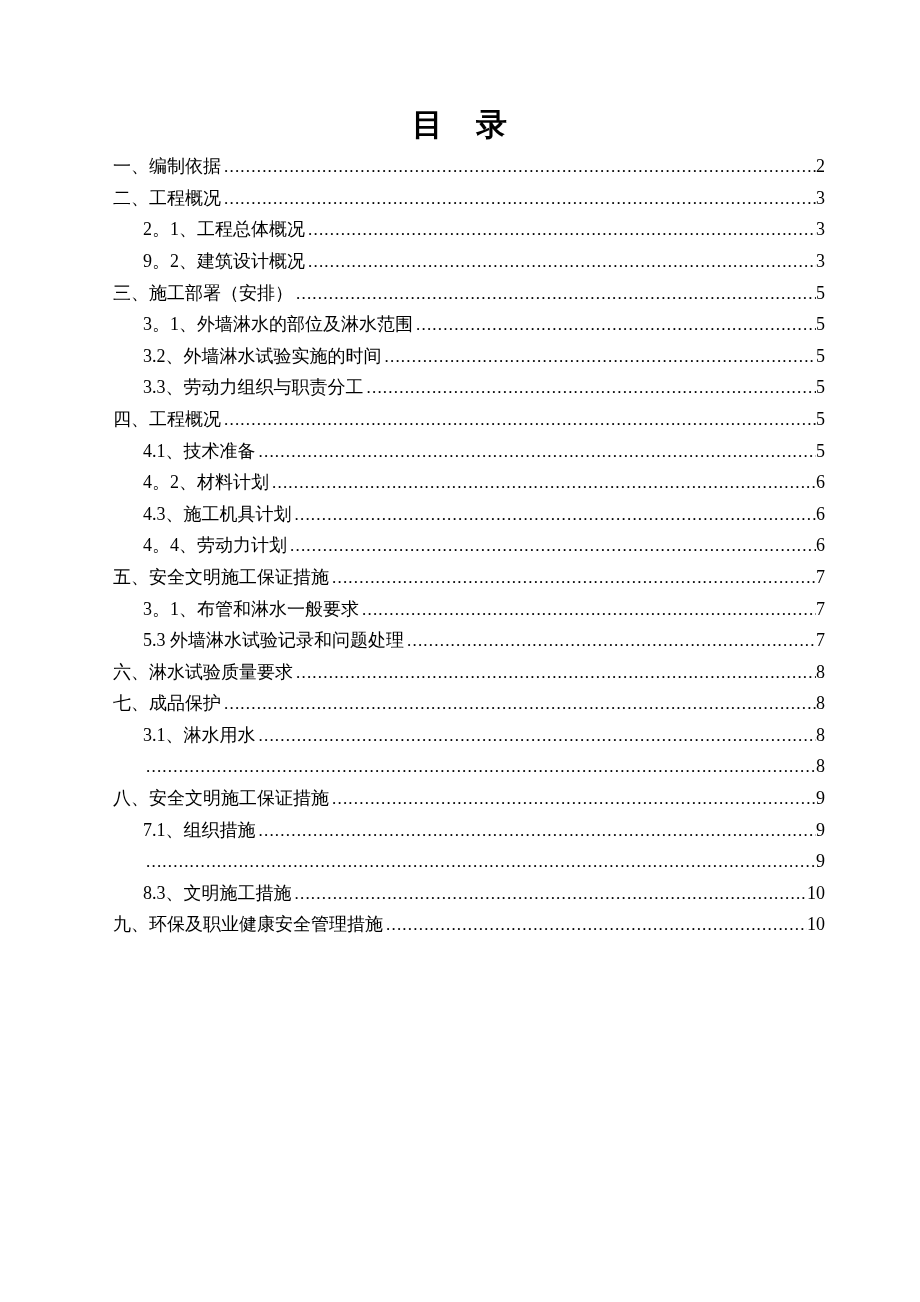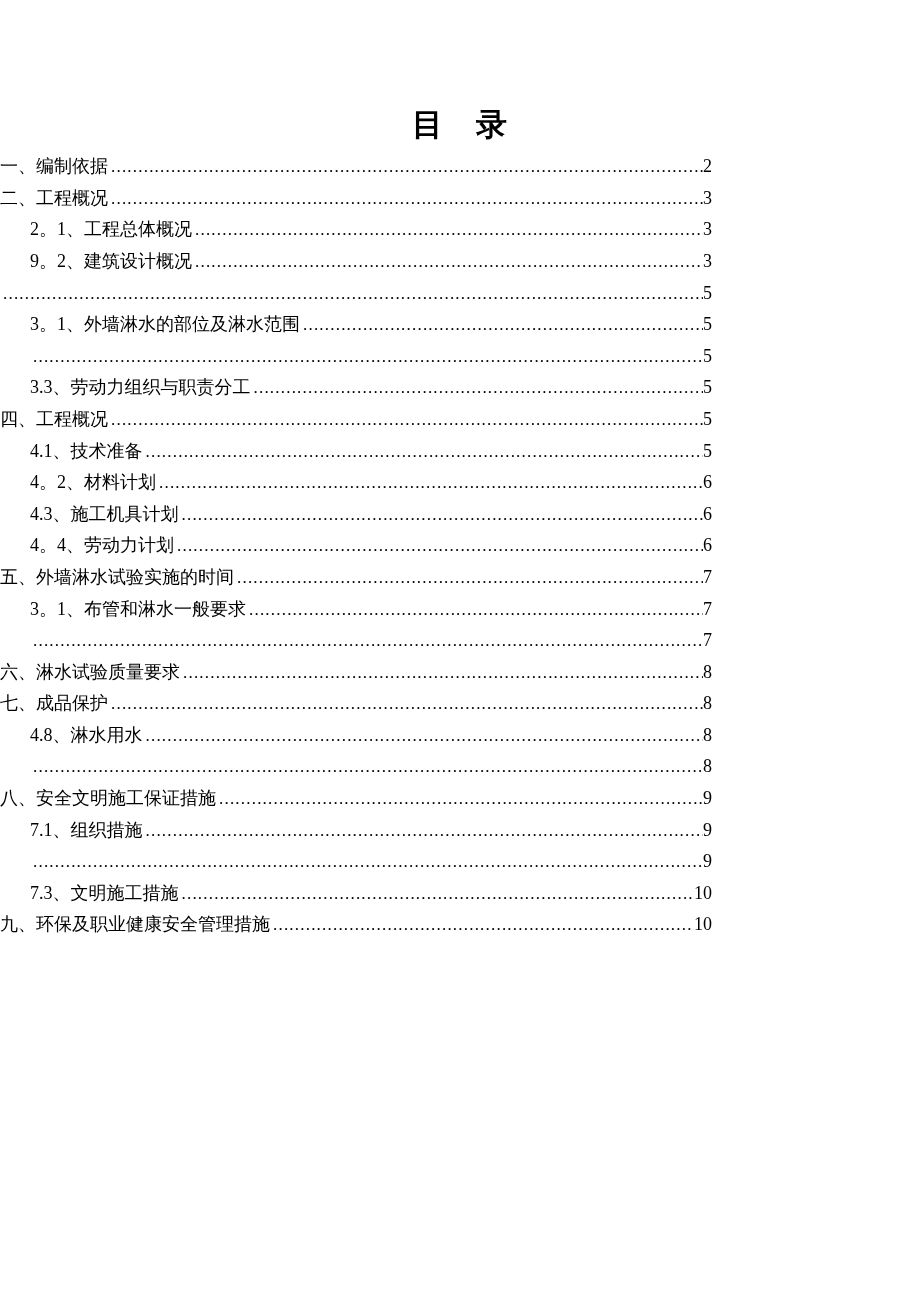--- a/index.html
+++ b/index.html
@@ -24,20 +24,21 @@
     margin: 0;
     padding-top: 106px;
     padding-bottom: 8px;
     text-align: center;
     font-size: 31px;
     font-weight: bold;
     letter-spacing: 1px;
     line-height: 1.2;
   }
   .toc {
+    margin-left: 113px;
     width: 712px;
     text-align: right;
   }
   .toc-row {
     display: flex;
     align-items: baseline;
     height: 31.6px;
     font-size: 18px;
     line-height: 31.6px;
     cursor: default;
@@ -87,29 +88,31 @@
     <span class="toc-label">2。1、工程总体概况</span>
     <span class="toc-dots"></span>
     <span class="toc-page">3</span>
   </div>
       <div class="toc-row level-2">
     <span class="toc-label">9。2、建筑设计概况</span>
     <span class="toc-dots"></span>
     <span class="toc-page">3</span>
   </div>
       <div class="toc-row level-1">
+    <span class="toc-label">三、施工部署（安排）</span>
     <span class="toc-dots"></span>
     <span class="toc-page">5</span>
   </div>
       <div class="toc-row level-2">
     <span class="toc-label">3。1、外墙淋水的部位及淋水范围</span>
     <span class="toc-dots"></span>
     <span class="toc-page">5</span>
   </div>
       <div class="toc-row level-2">
+    <span class="toc-label">3.2、外墙淋水试验实施的时间</span>
     <span class="toc-dots"></span>
     <span class="toc-page">5</span>
   </div>
       <div class="toc-row level-2">
     <span class="toc-label">3.3、劳动力组织与职责分工</span>
     <span class="toc-dots"></span>
     <span class="toc-page">5</span>
   </div>
       <div class="toc-row level-1">
     <span class="toc-label">四、工程概况</span>
@@ -130,45 +133,46 @@
     <span class="toc-label">4.3、施工机具计划</span>
     <span class="toc-dots"></span>
     <span class="toc-page">6</span>
   </div>
       <div class="toc-row level-2">
     <span class="toc-label">4。4、劳动力计划</span>
     <span class="toc-dots"></span>
     <span class="toc-page">6</span>
   </div>
       <div class="toc-row level-1">
-    <span class="toc-label">五、外墙淋水试验实施的时间</span>
+    <span class="toc-label">五、安全文明施工保证措施</span>
     <span class="toc-dots"></span>
     <span class="toc-page">7</span>
   </div>
       <div class="toc-row level-2">
     <span class="toc-label">3。1、布管和淋水一般要求</span>
     <span class="toc-dots"></span>
     <span class="toc-page">7</span>
   </div>
       <div class="toc-row level-2">
+    <span class="toc-label">5.3 外墙淋水试验记录和问题处理</span>
     <span class="toc-dots"></span>
     <span class="toc-page">7</span>
   </div>
       <div class="toc-row level-1">
     <span class="toc-label">六、淋水试验质量要求</span>
     <span class="toc-dots"></span>
     <span class="toc-page">8</span>
   </div>
       <div class="toc-row level-1">
     <span class="toc-label">七、成品保护</span>
     <span class="toc-dots"></span>
     <span class="toc-page">8</span>
   </div>
       <div class="toc-row level-2">
-    <span class="toc-label">4.8、淋水用水</span>
+    <span class="toc-label">3.1、淋水用水</span>
     <span class="toc-dots"></span>
     <span class="toc-page">8</span>
   </div>
       <div class="toc-row level-2">
     <span class="toc-dots"></span>
     <span class="toc-page">8</span>
   </div>
       <div class="toc-row level-1">
     <span class="toc-label">八、安全文明施工保证措施</span>
     <span class="toc-dots"></span>
@@ -177,21 +181,21 @@
       <div class="toc-row level-2">
     <span class="toc-label">7.1、组织措施</span>
     <span class="toc-dots"></span>
     <span class="toc-page">9</span>
   </div>
       <div class="toc-row level-2">
     <span class="toc-dots"></span>
     <span class="toc-page">9</span>
   </div>
       <div class="toc-row level-2">
-    <span class="toc-label">7.3、文明施工措施</span>
+    <span class="toc-label">8.3、文明施工措施</span>
     <span class="toc-dots"></span>
     <span class="toc-page">10</span>
   </div>
       <div class="toc-row level-1">
     <span class="toc-label">九、环保及职业健康安全管理措施</span>
     <span class="toc-dots"></span>
     <span class="toc-page">10</span>
   </div>
     </div>
 </div>

